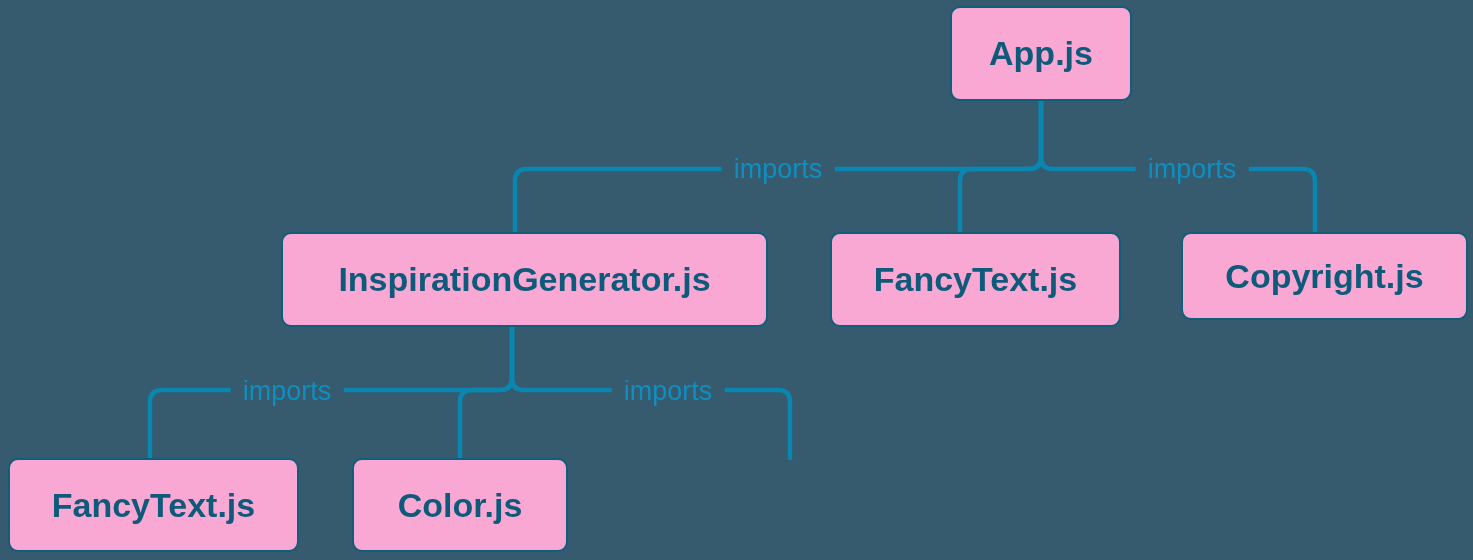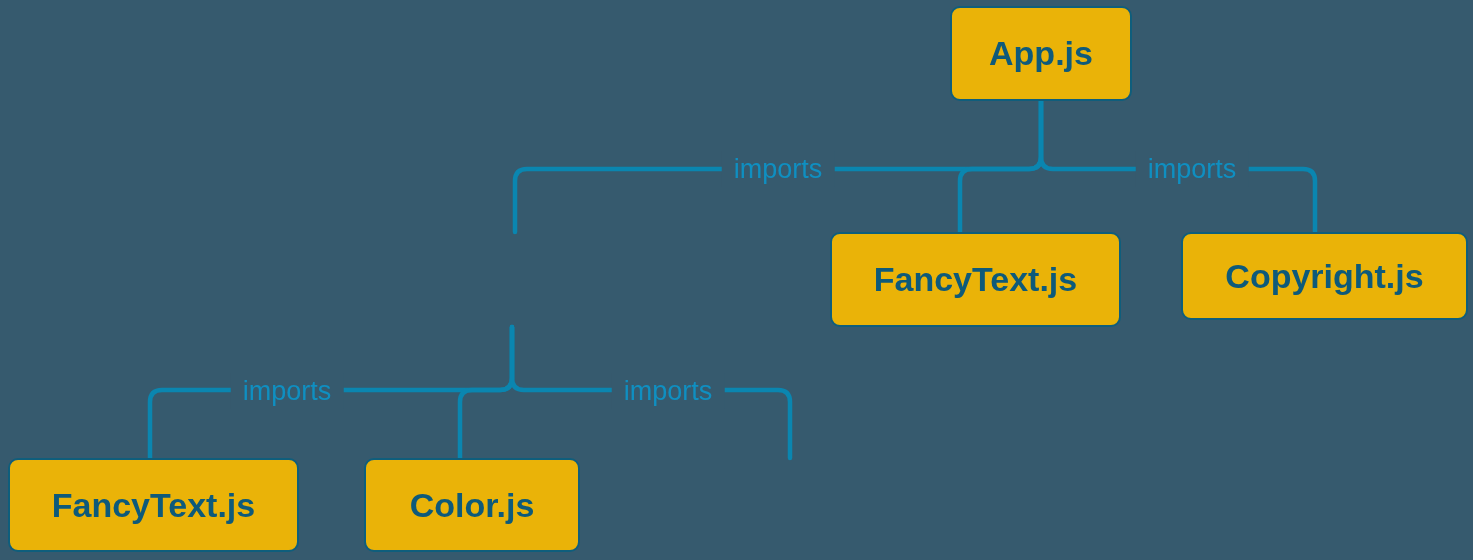--- a/index.html
+++ b/index.html
@@ -43,37 +43,37 @@
     color:var(--label);
     font-size:27px;
     font-weight:400;
     line-height:1;
     padding:4px 12px;
     white-space:nowrap;
   }
   .node{
     position:absolute;
     z-index:3;
-    background:#eab308;
+    background:#f9a8d4;
     border:2.5px solid var(--box-border);
     border-radius:10px;
     display:flex;
     align-items:center;
     justify-content:center;
     color:var(--box-text);
     font-size:34px;
     font-weight:600;
     white-space:nowrap;
   }
   .node-app{left:950px;top:6px;width:182px;height:95px;}
   .node-ig{left:281px;top:232px;width:487px;height:95px;}
   .node-ft-top{left:830px;top:232px;width:291px;height:95px;}
   .node-copyright{left:1181px;top:232px;width:287px;height:88px;}
   .node-ft-bottom{left:8px;top:458px;width:291px;height:94px;}
-  .node-color{left:364px;top:458px;width:216px;height:94px;}
+  .node-color{left:352px;top:458px;width:216px;height:94px;}
   .node-inspirations{left:650px;top:458px;width:322px;height:94px;}
   .lbl-app-left{left:778px;top:169px;}
   .lbl-app-right{left:1192px;top:169px;}
   .lbl-ig-left{left:287px;top:391px;}
   .lbl-ig-right{left:668px;top:391px;}
 </style>
 </head>
 <body>
 
 <div class="stage">
@@ -89,20 +89,23 @@
 
   <span class="edge-label lbl-app-left">imports</span>
   <span class="edge-label lbl-app-right">imports</span>
   <span class="edge-label lbl-ig-left">imports</span>
   <span class="edge-label lbl-ig-right">imports</span>
 
   <div class="node node-app">
     <span>App.js</span>
   </div>
 
+  <div class="node node-ig">
+    <span>InspirationGenerator.js</span>
+  </div>
 
   <div class="node node-ft-top">
     <span>FancyText.js</span>
   </div>
 
   <div class="node node-copyright">
     <span>Copyright.js</span>
   </div>
 
   <div class="node node-ft-bottom">

